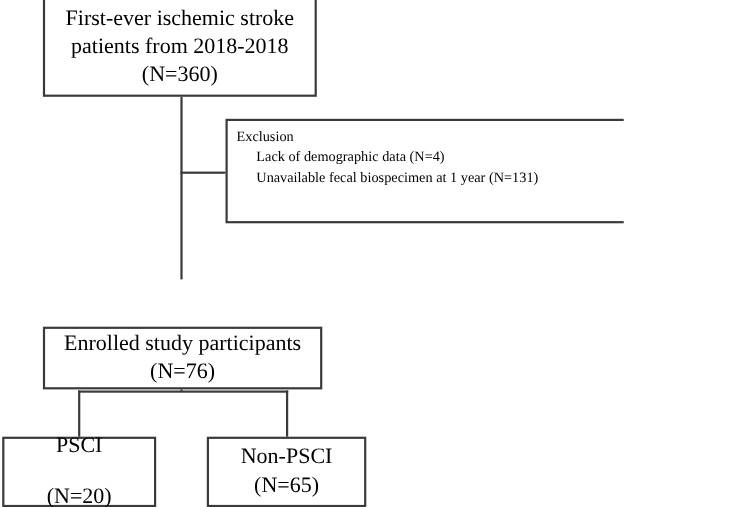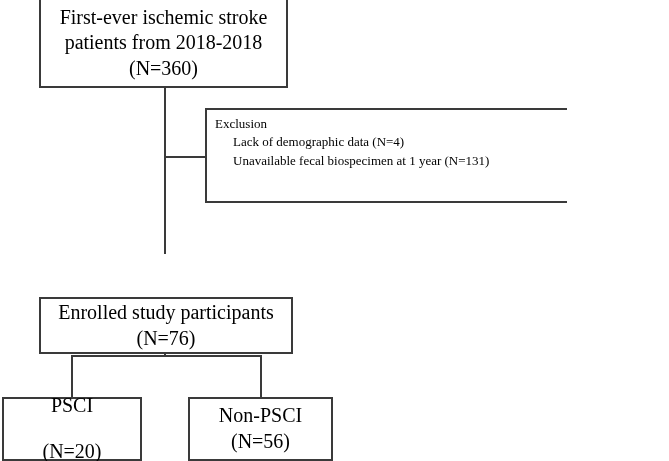--- a/index.html
+++ b/index.html
@@ -134,16 +134,16 @@
     <span class="line">(N=76)</span>
   </div>
 
   <div class="node" id="box-psci">
     <span class="line">PSCI</span>
     <span class="line">(N=20)</span>
   </div>
 
   <div class="node" id="box-nonpsci">
     <span class="line">Non-PSCI</span>
-    <span class="line">(N=56)</span>
+    <span class="line">(N=65)</span>
   </div>
 
 </div>
 
 </body></html>

